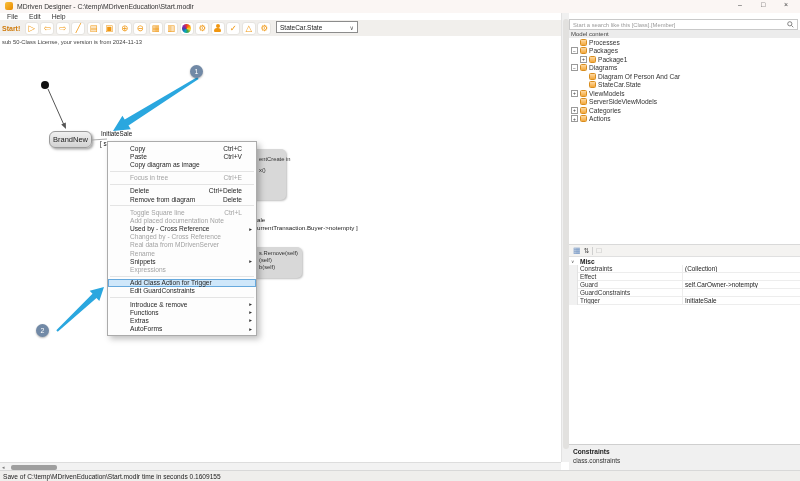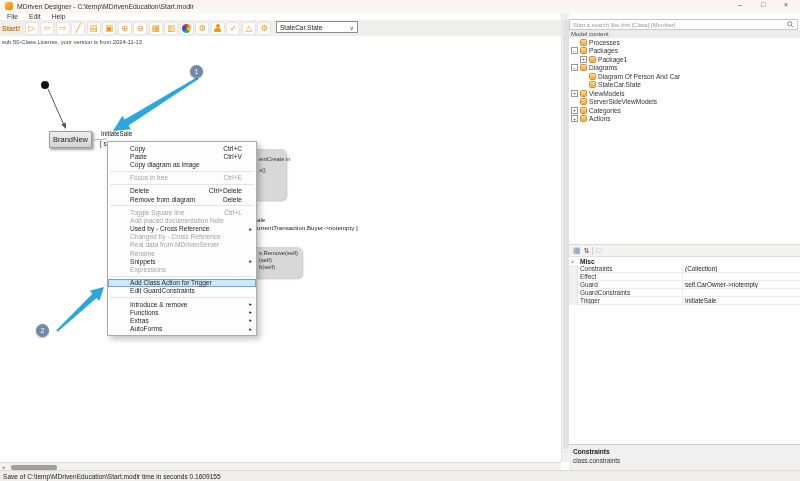--- a/index.html
+++ b/index.html
@@ -34,21 +34,21 @@
   .person-glyph::after { content:""; position:absolute; left:0.5px; top:4.5px; width:7px; height:4px;
           border-radius:3px 3px 1px 1px; background:#f0960f; }
   .dd { position:absolute; left:276px; top:21px; width:82px; height:12px; background:#fff;
         border:1px solid #8c8c8c; font-size:6.5px; color:#222; display:flex; align-items:center; padding:0 3px; }
   .dd-caret { margin-left:auto; font-size:6px; color:#555; }
 
   .license { position:absolute; left:2px; top:39px; font-size:5.8px; color:#444; white-space:nowrap; }
 
   
   .state-box { position:absolute; left:49px; top:131px; width:43px; height:17px;
-        background:linear-gradient(#f0f0f0,#d2d2d2); border:1px solid #9b9b9b; border-radius:1px;
+        background:linear-gradient(#f0f0f0,#d2d2d2); border:1px solid #9b9b9b; border-radius:6px;
         box-shadow:1.5px 1.5px 2.5px rgba(0,0,0,0.35); font-size:7.5px; color:#222;
         display:flex; align-items:center; justify-content:center; z-index:3; }
   .transition-label { position:absolute; left:101px; top:130px; font-size:6.3px; color:#111; z-index:3; white-space:nowrap; }
   .guard-frag { position:absolute; left:100px; top:140px; font-size:6.3px; color:#111; z-index:3; white-space:nowrap; }
 
   .hidden-box { position:absolute; background:#d8d8d8; border-radius:5px;
         box-shadow:1px 1px 2px rgba(0,0,0,0.25); z-index:5; }
   #hbox-a { left:240px; top:149px; width:46px; height:51px; }
   #hbox-b { left:240px; top:247px; width:62px; height:31px; }
   .frag { position:absolute; font-size:5.8px; color:#333; z-index:6; white-space:nowrap; }

